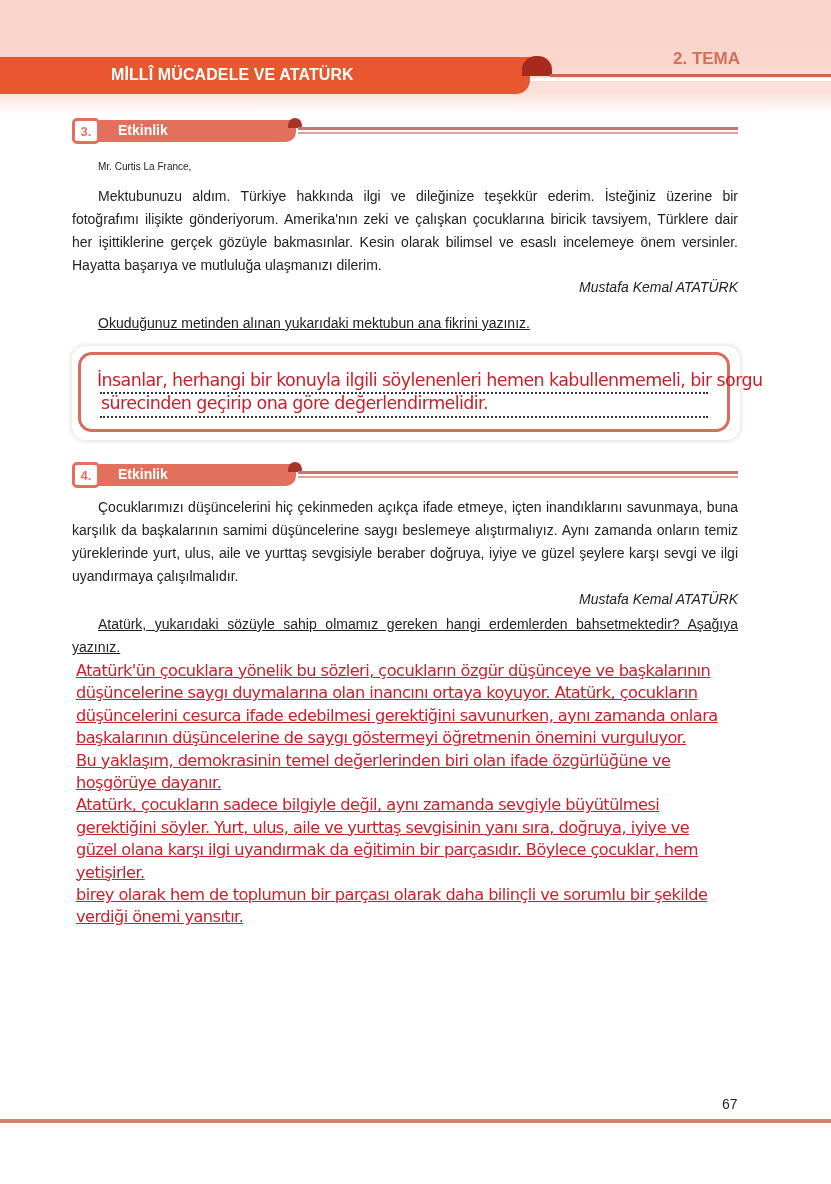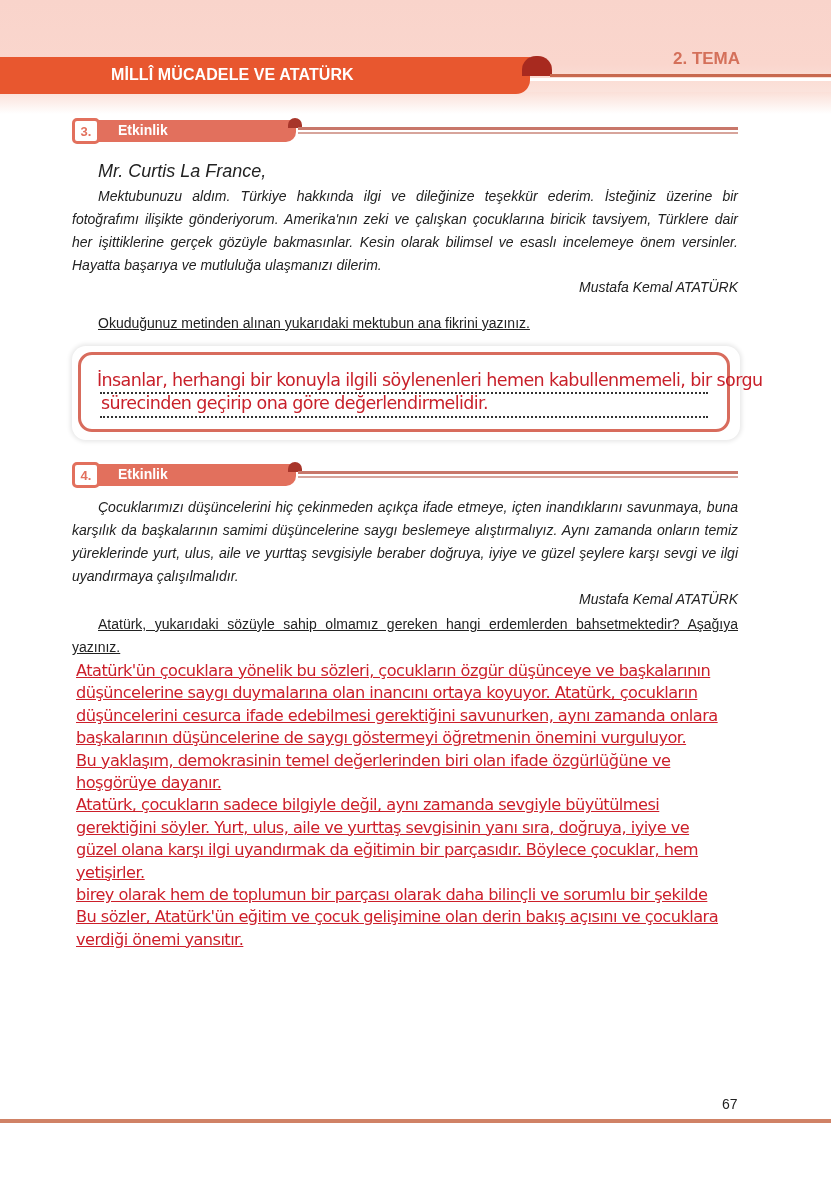--- a/index.html
+++ b/index.html
@@ -14,23 +14,23 @@
   .theme-label { position:absolute; left:673px; top:49px; color:#d4705a; font-weight:bold; font-size:17px; }
 
   .etk { position:absolute; left:72px; height:26px; }
   .etk .num { position:absolute; left:0; top:0; width:28px; height:26px; background:#fff; border:3px solid #e2705d; border-radius:5px; box-sizing:border-box; color:#e2705d; font-weight:bold; font-size:13px; display:flex; align-items:center; justify-content:center; }
   .etk .band { position:absolute; left:24px; top:2px; width:200px; height:22px; background:#e2705d; border-radius:0 0 10px 0; }
   .etk .lbl { position:absolute; left:46px; top:4px; color:#fff; font-weight:bold; font-size:14px; }
   .etk .curl { position:absolute; left:216px; top:0; width:14px; height:10px; background:#a8352a; border-radius:8px 8px 0 0; }
   .etk .rule { position:absolute; left:226px; top:9px; width:440px; height:3px; background:#c8776a; }
   .etk .rule2 { position:absolute; left:226px; top:14px; width:440px; height:2px; background:#d7a49b; }
 
-  .body-text { position:absolute; left:72px; width:666px; font-size:14px; line-height:23px; color:#222; font-style:italic; text-align:justify; }
+  .body-text { position:absolute; left:72px; width:666px; font-size:14px; line-height:23px; color:#222; text-align:justify; }
   .body-text p { margin:0; text-indent:26px; }
-  .salut { position:absolute; left:98px; font-size:18px; font-style:italic; color:#222; }
+  .salut { position:absolute; left:98px; font-size:10px; color:#222; }
   .sign { position:absolute; right:93px; font-size:14px; font-style:italic; color:#222; }
   .question { position:absolute; left:72px; width:666px; font-size:14px; line-height:23px; color:#222; text-align:justify; }
   .question p { margin:0; text-indent:26px;text-decoration:underline; }
 
   .answer-box-outer { position:absolute; left:72px; top:346px; width:668px; height:94px; background:#fff; border-radius:14px; box-shadow:0 0 4px 2px #e9e9e9; }
   .answer-box { position:absolute; left:78px; top:352px; width:652px; height:80px; border:3px solid #d86c5d; border-radius:14px; box-sizing:border-box; }
   .answer-line { position:absolute; left:97px; font-size:17.5px; color:#c8202a; font-family:"DejaVu Sans", sans-serif; letter-spacing:-0.6px; white-space:nowrap; }
   .dots { position:absolute; left:100px; width:608px; height:0; border-top:2px dotted #333; }
 
   .answer2 { position:absolute; left:76px; top:660px; width:680px; font-size:16.2px; line-height:22.4px; color:#cc1f2a; font-family:"DejaVu Sans", sans-serif; letter-spacing:-0.55px; }
@@ -100,18 +100,17 @@
   <div>düşüncelerine saygı duymalarına olan inancını ortaya koyuyor. Atatürk, çocukların</div>
   <div>düşüncelerini cesurca ifade edebilmesi gerektiğini savunurken, aynı zamanda onlara</div>
   <div>başkalarının düşüncelerine de saygı göstermeyi öğretmenin önemini vurguluyor.</div>
   <div>Bu yaklaşım, demokrasinin temel değerlerinden biri olan ifade özgürlüğüne ve</div>
   <div>hoşgörüye dayanır.</div>
   <div>Atatürk, çocukların sadece bilgiyle değil, aynı zamanda sevgiyle büyütülmesi</div>
   <div>gerektiğini söyler. Yurt, ulus, aile ve yurttaş sevgisinin yanı sıra, doğruya, iyiye ve</div>
   <div>güzel olana karşı ilgi uyandırmak da eğitimin bir parçasıdır. Böylece çocuklar, hem</div>
   <div>yetişirler.</div>
   <div>birey olarak hem de toplumun bir parçası olarak daha bilinçli ve sorumlu bir şekilde</div>
-  <div>Bu sözler, Atatürk'ün eğitim ve çocuk gelişimine olan derin bakış açısını ve çocuklara</div>
   <div>verdiği önemi yansıtır.</div>
 </div>
 
 <div class="page-num">67</div>
 <div class="footer-line"></div>
 
 </body></html>

